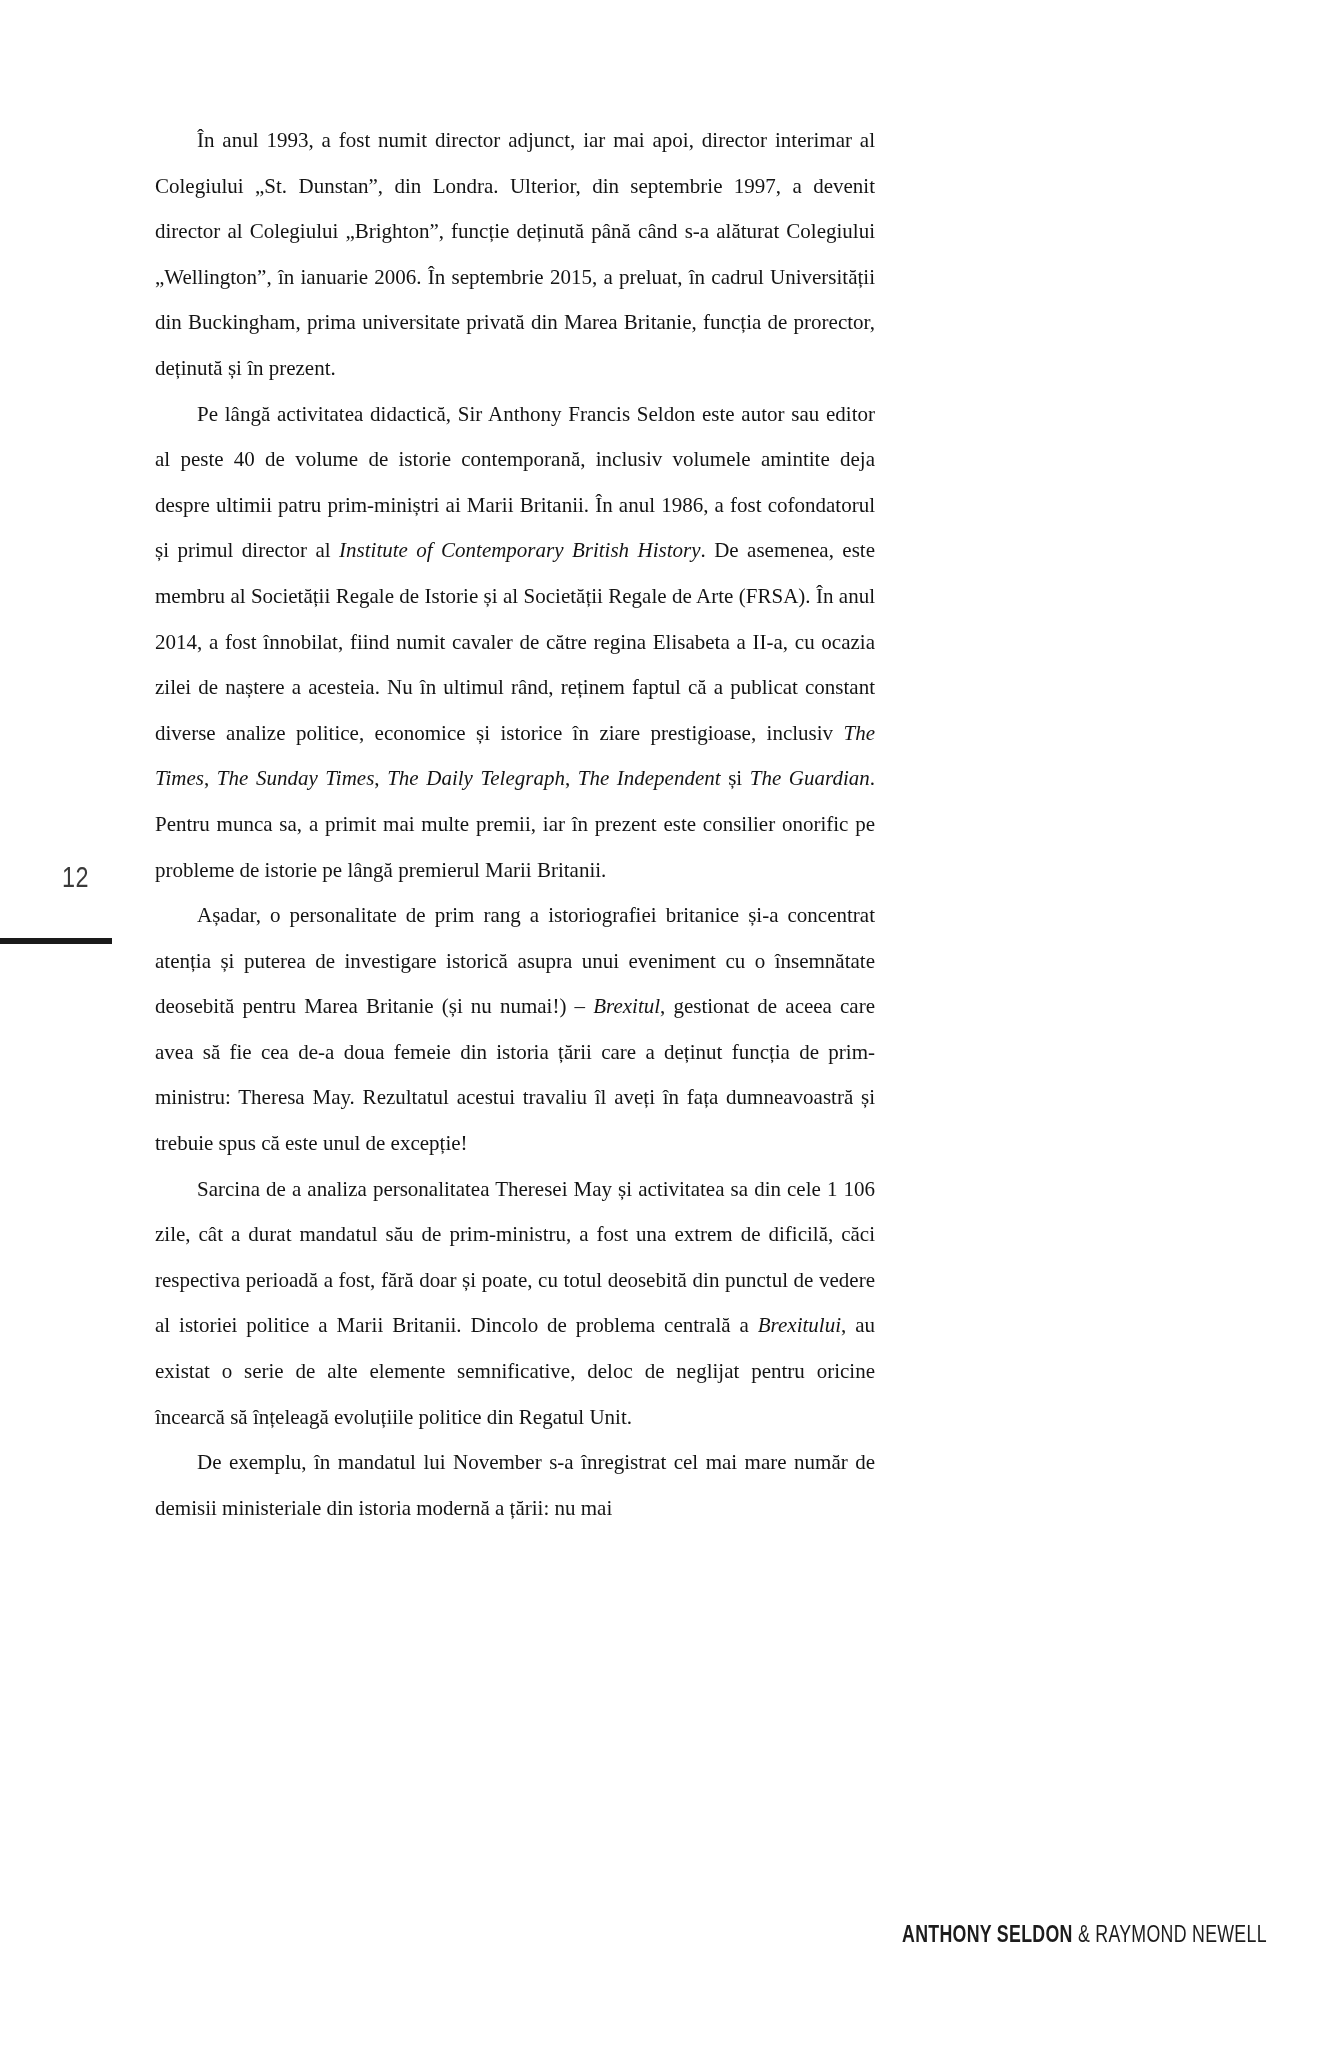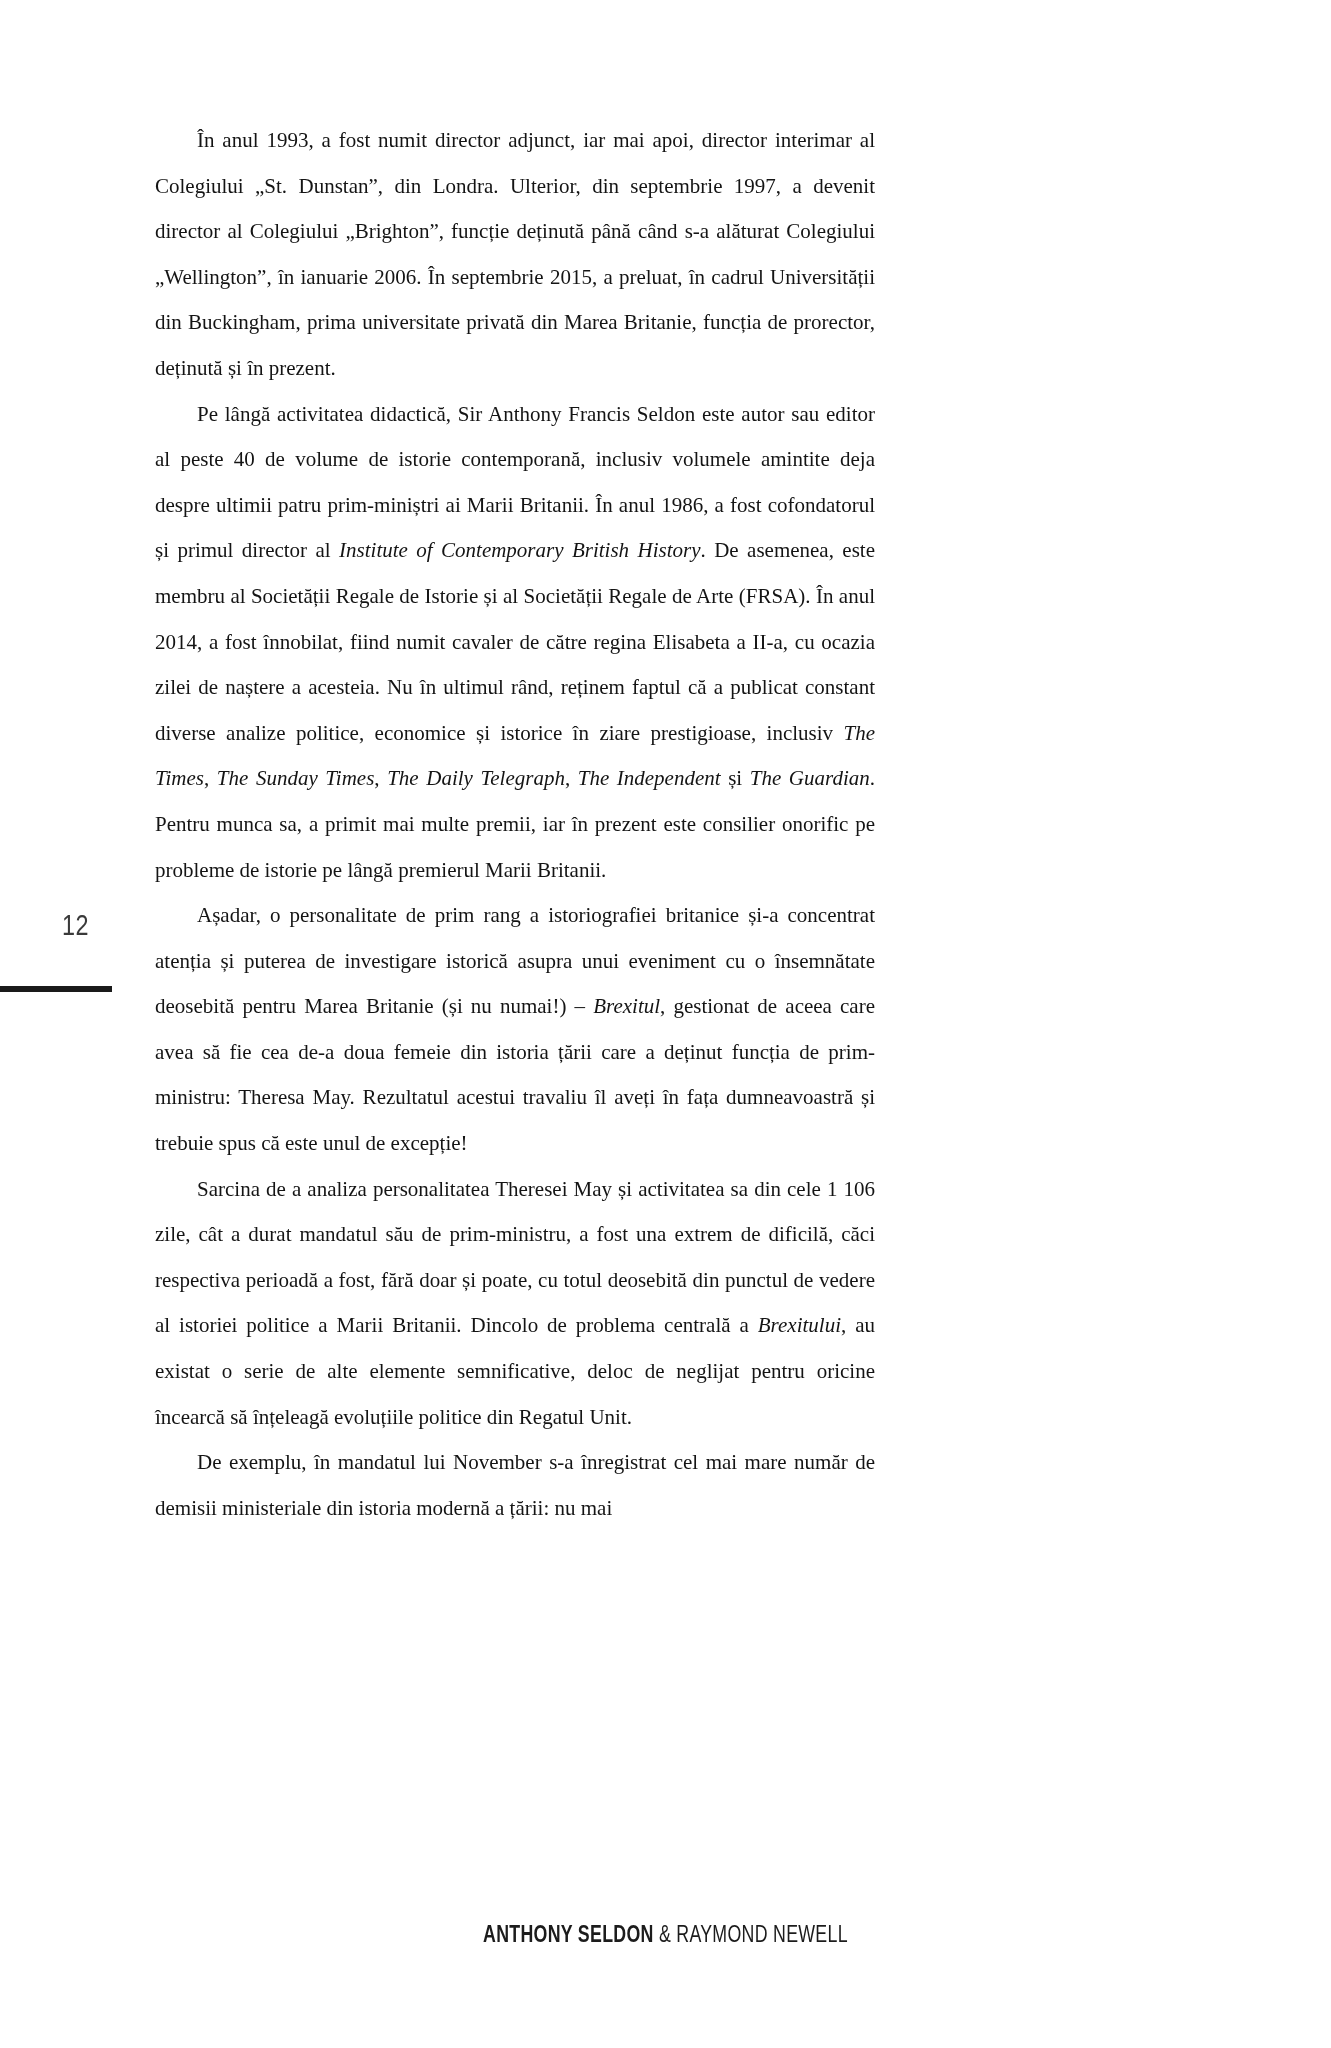--- a/index.html
+++ b/index.html
@@ -18,21 +18,20 @@
     color: #141414;
   }
 
   
   .folio-block {
     position: absolute;
     left: 0;
     top: 860px;
     width: 135px;
     height: 110px;
-    margin-top: 48px;
   }
   .folio-number {
     position: absolute;
     left: 62px;
     top: 0px;
     font-family: "Liberation Sans", "DejaVu Sans", sans-serif;
     font-size: 30px;
     font-weight: 400;
     letter-spacing: 0.5px;
     color: #3a3a3a;
@@ -70,21 +69,21 @@
   em, .it {
     font-style: italic;
   }
 
   
   .footer {
     position: absolute;
     left: 0;
     top: 1920px;
     width: 1331px;
-    text-align: center;
+    text-align: right;
     font-family: "Liberation Sans", "DejaVu Sans", sans-serif;
     font-size: 24px;
     color: #1c1c1c;
     white-space: nowrap;
   }
   .footer .f-inner {
     display: inline-block;
     transform: scaleX(0.74);
     transform-origin: center center;
     letter-spacing: 0.4px;

